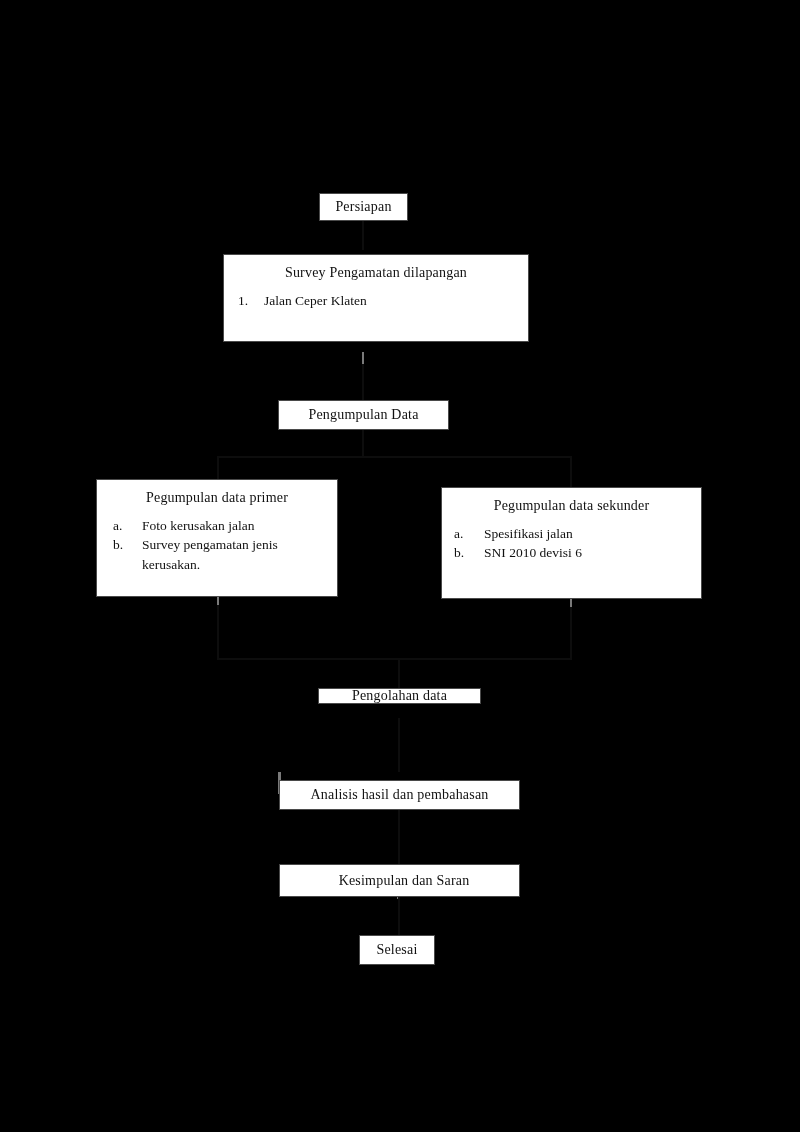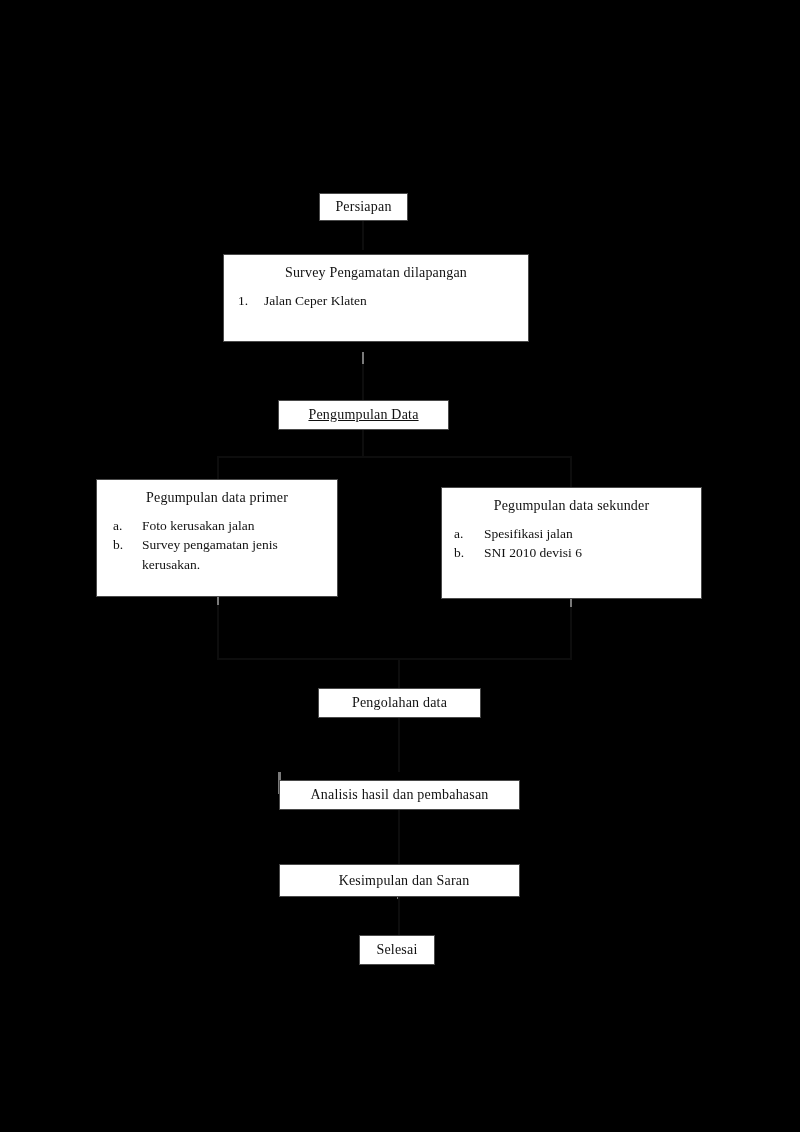--- a/index.html
+++ b/index.html
@@ -112,21 +112,21 @@
   <div class="node list-box" style="left:209px; top:254px; width:306px; height:88px;margin-left:14px;">
     <div class="node-title">Survey Pengamatan dilapangan</div>
     <ul class="items" style="padding-left:14px;">
       <li class="item">
         <span class="marker" style="width:26px;">1.</span>
         <span class="itext">Jalan Ceper Klaten</span>
       </li>
     </ul>
   </div>
 
-  <div class="node single" style="left:278px; top:400px; width:171px; height:30px;text-decoration:underline;">
+  <div class="node single" style="left:278px; top:400px; width:171px; height:30px;">
     <div class="node-title">Pengumpulan Data</div>
   </div>
 
   <div class="node list-box" style="left:96px; top:479px; width:242px; height:118px;">
     <div class="node-title">Pegumpulan data primer</div>
     <ul class="items" style="padding-left:16px;">
       <li class="item">
         <span class="marker" style="width:29px;">a.</span>
         <span class="itext">Foto kerusakan jalan</span>
       </li>
@@ -144,21 +144,21 @@
         <span class="marker" style="width:30px;">a.</span>
         <span class="itext">Spesifikasi jalan</span>
       </li>
       <li class="item">
         <span class="marker" style="width:30px;">b.</span>
         <span class="itext">SNI 2010 devisi 6</span>
       </li>
     </ul>
   </div>
 
-  <div class="node single" style="left:318px; top:688px; width:163px; height:30px;">
+  <div class="node single" style="left:318px; top:688px; width:163px; height:16px;">
     <div class="node-title">Pengolahan data</div>
   </div>
 
   <div class="node single" style="left:279px; top:780px; width:241px; height:30px;">
     <div class="node-title">Analisis hasil dan pembahasan</div>
   </div>
 
   <div class="node single" style="left:279px; top:864px; width:241px; height:33px;padding-left:9px;">
     <div class="node-title">Kesimpulan dan Saran</div>
   </div>

